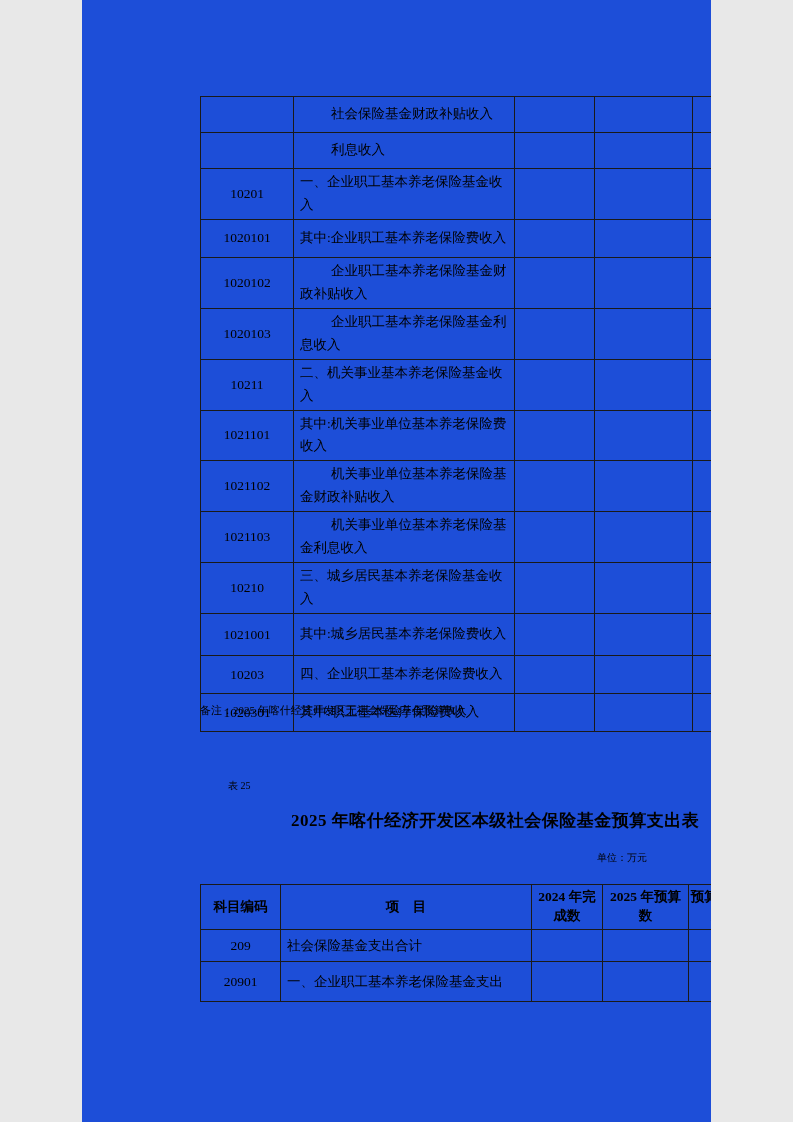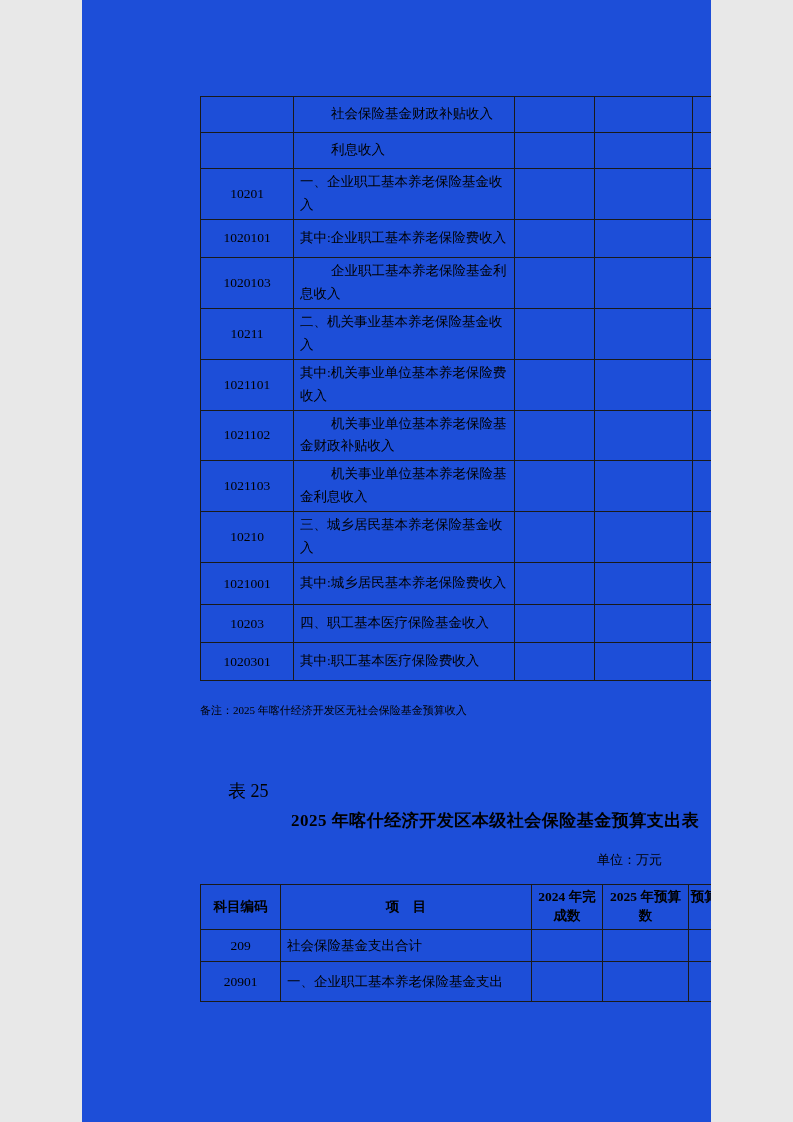--- a/index.html
+++ b/index.html
@@ -17,25 +17,25 @@
         vertical-align:middle;overflow:hidden;word-break:break-all;}
   
   .income-table{position:absolute;left:118px;top:96px;width:590px;}
   .income-table td.code{text-align:center;padding:0 14px;}
   .income-table td.item{text-align:left;padding:2px 6px;line-height:1.7;}
   .income-table td.item.indent{text-indent:2.3em;}
   .income-table td.val{padding:0;}
   
   .note{position:absolute;left:118px;top:703px;font-size:11px;font-weight:normal;}
   
-  .table-label{position:absolute;left:146px;top:779px;font-size:18px;}
+  .table-label{position:absolute;left:146px;top:779px;font-size:10px;}
   .doc-title{position:absolute;left:118px;top:804px;width:590px;
              text-align:center;font-size:17px;font-weight:bold;line-height:34px;
              letter-spacing:0.5px;}
-  .unit-label{position:absolute;left:515px;top:851px;font-size:13px;}
+  .unit-label{position:absolute;left:515px;top:851px;font-size:10px;}
   
   .expenditure-table{position:absolute;left:118px;top:884px;width:587px;}
   .expenditure-table th{font-weight:bold;text-align:center;padding:2px 1px;line-height:1.4;}
   .expenditure-table td.code{text-align:center;padding:0 11px;}
   .expenditure-table td.item{text-align:left;padding:2px 6px;line-height:1.6;}
   .expenditure-table td.val{padding:0;}
   
   .page-number{position:absolute;left:652px;top:1015px;font-size:20px;}
 </style>
 </head>
@@ -69,20 +69,27 @@
     <tr style="height:38px">
       <td class="code">10201</td>
       <td class="item">一、企业职工基本养老保险基金收入</td>
       <td class="val"></td>
       <td class="val"></td>
       <td class="val"></td>
     </tr>
     <tr style="height:38px">
       <td class="code">1020101</td>
       <td class="item">其中:企业职工基本养老保险费收入</td>
+      <td class="val"></td>
+      <td class="val"></td>
+      <td class="val"></td>
+    </tr>
+    <tr style="height:50px">
+      <td class="code">1020102</td>
+      <td class="item indent">企业职工基本养老保险基金财政补贴收入</td>
       <td class="val"></td>
       <td class="val"></td>
       <td class="val"></td>
     </tr>
     <tr style="height:50px">
       <td class="code">1020103</td>
       <td class="item indent">企业职工基本养老保险基金利息收入</td>
       <td class="val"></td>
       <td class="val"></td>
       <td class="val"></td>
@@ -124,21 +131,21 @@
     </tr>
     <tr style="height:42px">
       <td class="code">1021001</td>
       <td class="item">其中:城乡居民基本养老保险费收入</td>
       <td class="val"></td>
       <td class="val"></td>
       <td class="val"></td>
     </tr>
     <tr style="height:38px">
       <td class="code">10203</td>
-      <td class="item">四、职工基本医疗保险基金收入</td>
+      <td class="item">四、企业职工基本养老保险费收入</td>
       <td class="val"></td>
       <td class="val"></td>
       <td class="val"></td>
     </tr>
     <tr style="height:38px">
       <td class="code">1020301</td>
       <td class="item">其中:职工基本医疗保险费收入</td>
       <td class="val"></td>
       <td class="val"></td>
       <td class="val"></td>

